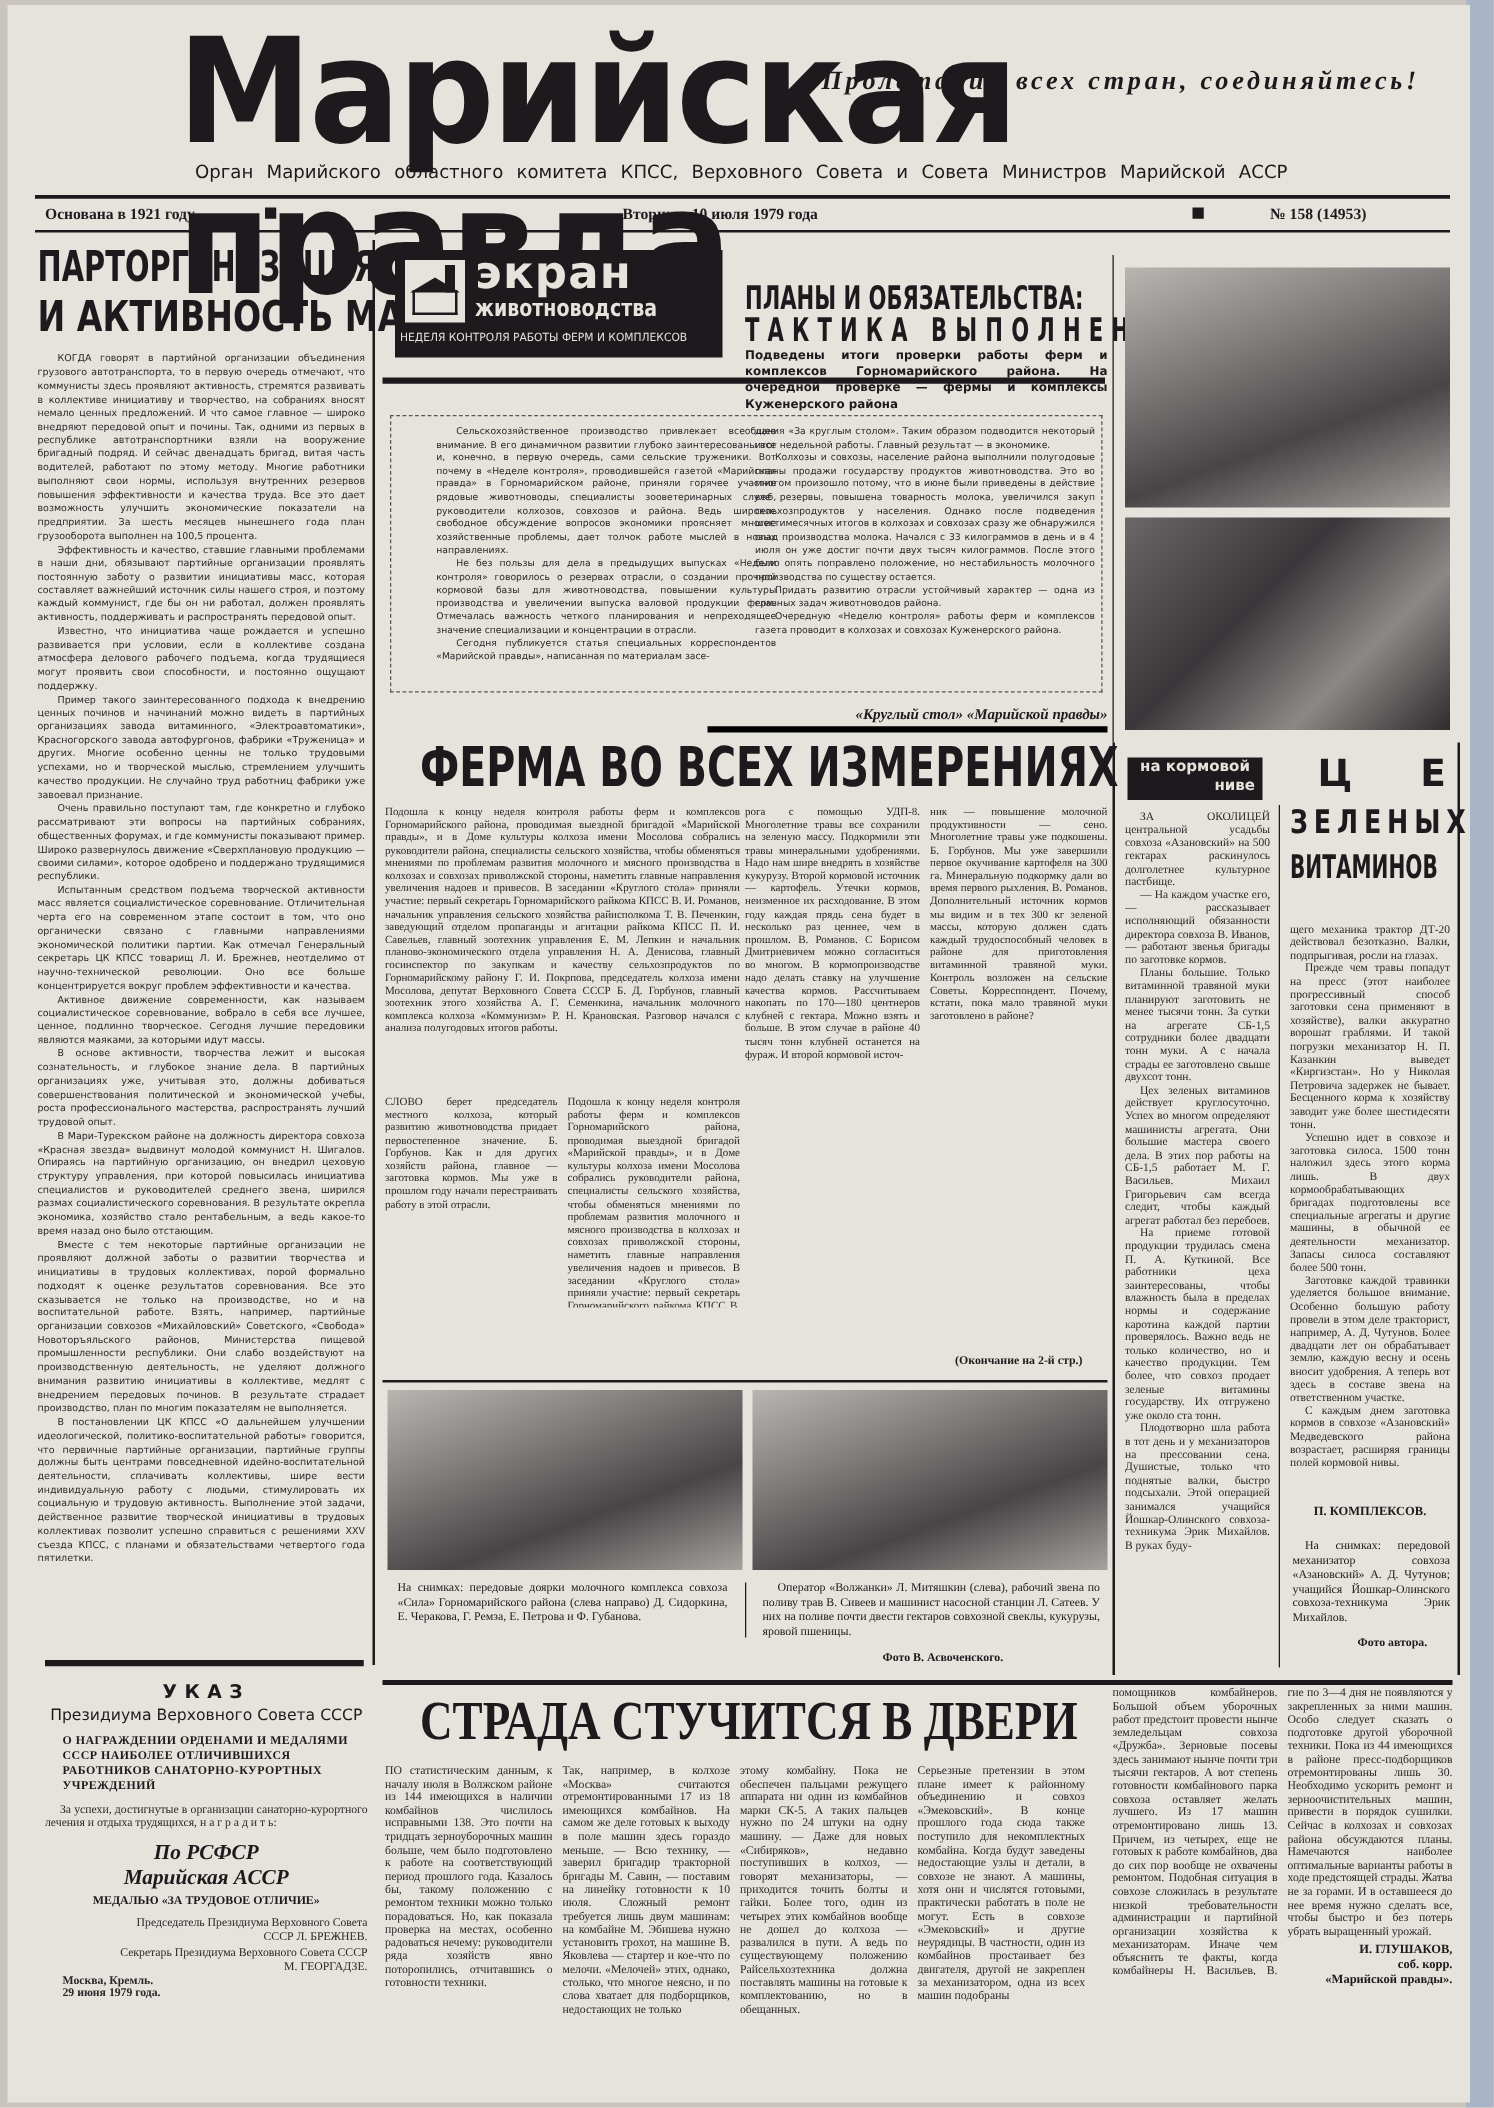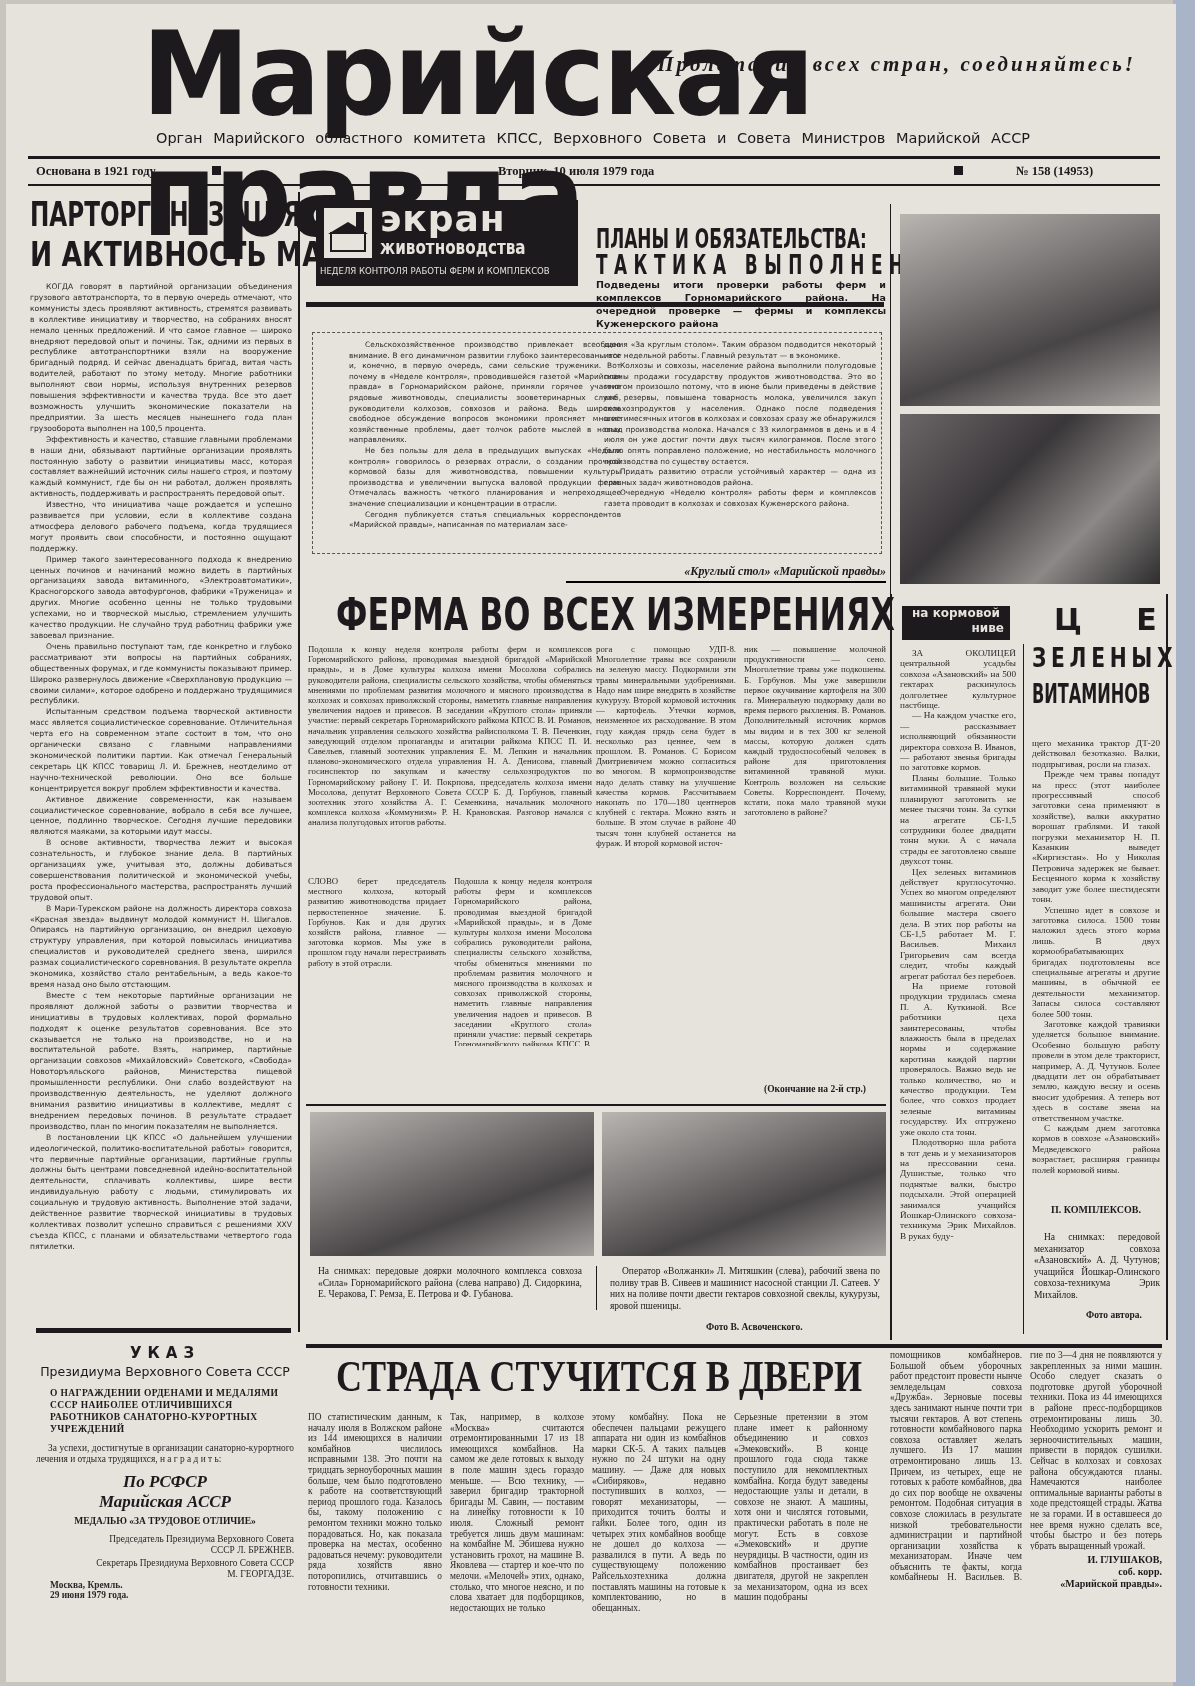--- a/index.html
+++ b/index.html
@@ -147,21 +147,21 @@
     <p style="text-indent:0">дания «За круглым столом». Таким образом подводится некоторый итог недельной работы. Главный результат — в экономике.</p>
     <p>Колхозы и совхозы, население района выполнили полугодовые планы продажи государству продуктов животноводства. Это во многом произошло потому, что в июне были приведены в действие все резервы, повышена товарность молока, увеличился закуп сельхозпродуктов у населения. Однако после подведения шестимесячных итогов в колхозах и совхозах сразу же обнаружился спад производства молока. Начался с 33 килограммов в день и в 4 июля он уже достиг почти двух тысяч килограммов. После этого было опять поправлено положение, но нестабильность молочного производства по существу остается.</p>
     <p>Придать развитию отрасли устойчивый характер — одна из главных задач животноводов района.</p>
     <p>Очередную «Неделю контроля» работы ферм и комплексов газета проводит в колхозах и совхозах Куженерского района.</p>
   </div>
 
   <div class="vrule" style="left:884px; top:200px; height:390px; width:1px;"></div>
   <div class="photo light" style="left:894px; top:210px; width:260px; height:192px;"></div>
   <div class="photo" style="left:894px; top:410px; width:260px; height:170px;"></div>
 
-  <div class="col" style="left:560px; top:560px; width:320px; text-align:right; font-style:italic; font-weight:bold; font-size:12px; border-bottom:2px solid #000000; padding-bottom:2px;">«Круглый стол» «Марийской правды»</div>
+  <div class="col" style="left:560px; top:560px; width:320px; text-align:right; font-style:italic; font-weight:bold; font-size:12px; border-bottom:5px solid #000000; padding-bottom:2px;">«Круглый стол» «Марийской правды»</div>
   <div class="cond-head col" style="left:330px; top:588px; font-size:44px; line-height:46px; transform:scaleX(0.72);">ФЕРМА ВО ВСЕХ ИЗМЕРЕНИЯХ</div>
   <div class="serif-text col" style="left:302px; top:640px; width:284px; font-size:8.8px; line-height:10.2px; height:220px; overflow:hidden;">Подошла к концу неделя контроля работы ферм и комплексов Горномарийского района, проводимая выездной бригадой «Марийской правды», и в Доме культуры колхоза имени Мосолова собрались руководители района, специалисты сельского хозяйства, чтобы обменяться мнениями по проблемам развития молочного и мясного производства в колхозах и совхозах приволжской стороны, наметить главные направления увеличения надоев и привесов. В заседании «Круглого стола» приняли участие: первый секретарь Горномарийского райкома КПСС В. И. Романов, начальник управления сельского хозяйства райисполкома Т. В. Печенкин, заведующий отделом пропаганды и агитации райкома КПСС П. И. Савельев, главный зоотехник управления Е. М. Лепкин и начальник планово-экономического отдела управления Н. А. Денисова, главный госинспектор по закупкам и качеству сельхозпродуктов по Горномарийскому району Г. И. Покрпова, председатель колхоза имени Мосолова, депутат Верховного Совета СССР Б. Д. Горбунов, главный зоотехник этого хозяйства А. Г. Семенкина, начальник молочного комплекса колхоза «Коммунизм» Р. Н. Крановская. Разговор начался с анализа полугодовых итогов работы.</div>
   <div class="serif-text col" style="left:302px; top:872px; width:138px; font-size:8.8px; line-height:10.2px; height:170px; overflow:hidden;">СЛОВО берет председатель местного колхоза, который развитию животноводства придает первостепенное значение. Б. Горбунов. Как и для других хозяйств района, главное — заготовка кормов. Мы уже в прошлом году начали перестраивать работу в этой отрасли.</div>
   <div class="serif-text col" style="left:448px; top:872px; width:138px; font-size:8.8px; line-height:10.2px; height:170px; overflow:hidden;">Подошла к концу неделя контроля работы ферм и комплексов Горномарийского района, проводимая выездной бригадой «Марийской правды», и в Доме культуры колхоза имени Мосолова собрались руководители района, специалисты сельского хозяйства, чтобы обменяться мнениями по проблемам развития молочного и мясного производства в колхозах и совхозах приволжской стороны, наметить главные направления увеличения надоев и привесов. В заседании «Круглого стола» приняли участие: первый секретарь Горномарийского райкома КПСС В. И. Романов, начальник управления сельского хозяйства райисполкома Т. В. Печенкин, заведующий отделом пропаганды и агитации райкома КПСС П. И. Савельев, главный зоотехник управления Е. М. Лепкин и начальник планово-экономического отдела управления Н. А. Денисова, главный госинспектор по закупкам и качеству сельхозпродуктов по Горномарийскому району Г. И. Покрпова, председатель колхоза имени Мосолова, депутат Верховного Совета СССР Б. Д. Горбунов, главный зоотехник этого хозяйства А. Г. Семенкина, начальник молочного комплекса колхоза «Коммунизм» Р. Н. Крановская. Разговор начался с анализа полугодовых итогов работы.</div>
   <div class="serif-text col" style="left:590px; top:640px; width:140px; font-size:8.8px; line-height:10.2px; height:398px; overflow:hidden;">рога с помощью УДП-8. Многолетние травы все сохранили на зеленую массу. Подкормили эти травы минеральными удобрениями. Надо нам шире внедрять в хозяйстве кукурузу. Второй кормовой источник — картофель. Утечки кормов, неизменное их расходование. В этом году каждая прядь сена будет в несколько раз ценнее, чем в прошлом. В. Романов. С Борисом Дмитриевичем можно согласиться во многом. В кормопроизводстве надо делать ставку на улучшение качества кормов. Рассчитываем накопать по 170—180 центнеров клубней с гектара. Можно взять и больше. В этом случае в районе 40 тысяч тонн клубней останется на фураж. И второй кормовой источ-</div>
   <div class="serif-text col" style="left:738px; top:640px; width:142px; font-size:8.8px; line-height:10.2px; height:350px; overflow:hidden;">ник — повышение молочной продуктивности — сено. Многолетние травы уже подкошены. Б. Горбунов. Мы уже завершили первое окучивание картофеля на 300 га. Минеральную подкормку дали во время первого рыхления. В. Романов. Дополнительный источник кормов мы видим и в тех 300 кг зеленой массы, которую должен сдать каждый трудоспособный человек в районе для приготовления витаминной травяной муки. Контроль возложен на сельские Советы. Корреспондент. Почему, кстати, пока мало травяной муки заготовлено в районе?</div>
   <div class="col" style="left:738px; top:1080px; width:142px; text-align:center; font-weight:bold; font-size:9.5px;">(Окончание на 2-й стр.)</div>
 
   <div class="hrule" style="left:300px; top:1100px; width:580px; height:2px;"></div>
   <div class="photo light" style="left:304px; top:1108px; width:284px; height:144px;"></div>

